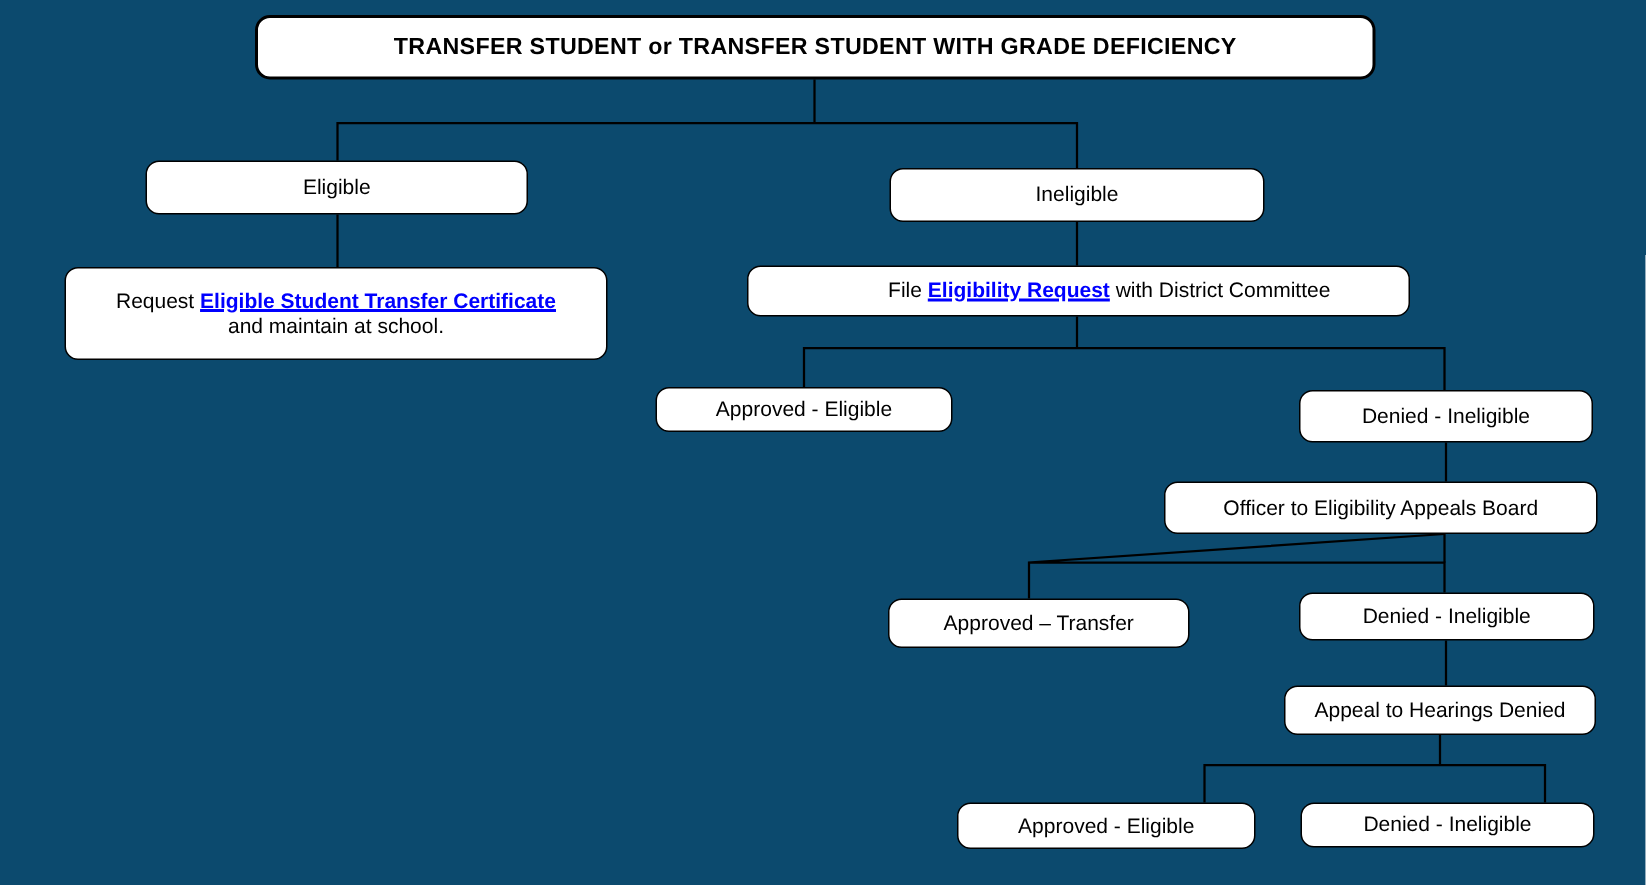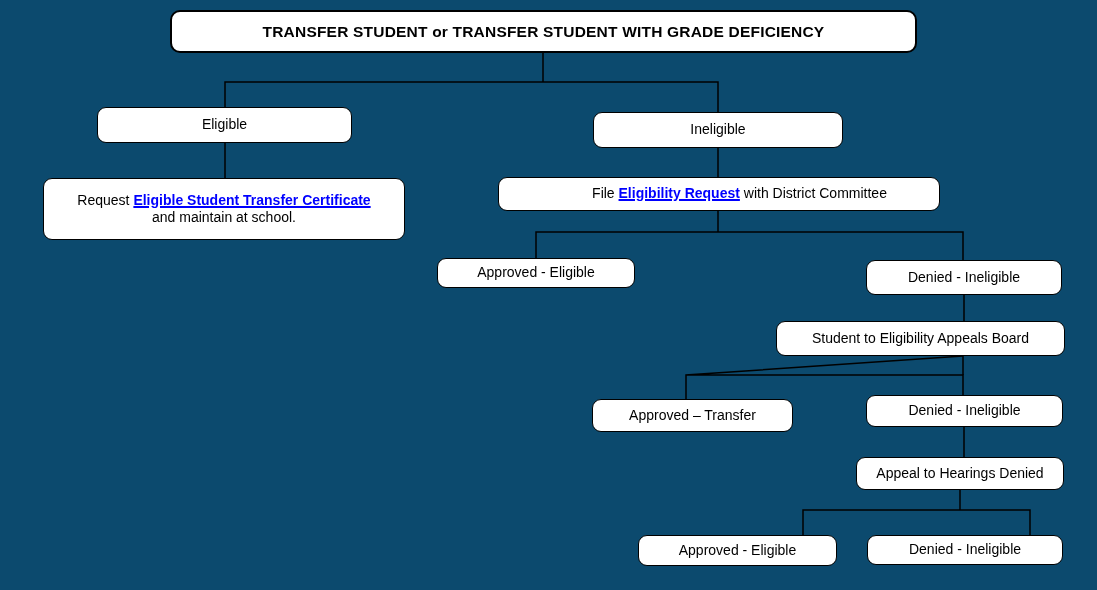--- a/index.html
+++ b/index.html
@@ -113,21 +113,21 @@
 
   <div class="node" id="n-approved-district">
     <span>Approved - Eligible</span>
   </div>
 
   <div class="node" id="n-denied-district">
     <span>Denied - Ineligible</span>
   </div>
 
   <div class="node" id="n-appeal-board">
-    <span>Student to Eligibility Appeals Board</span>
+    <span>Officer to Eligibility Appeals Board</span>
   </div>
 
   <div class="node" id="n-approved-board">
     <span>Approved – Transfer</span>
   </div>
 
   <div class="node" id="n-denied-board">
     <span>Denied - Ineligible</span>
   </div>
 

